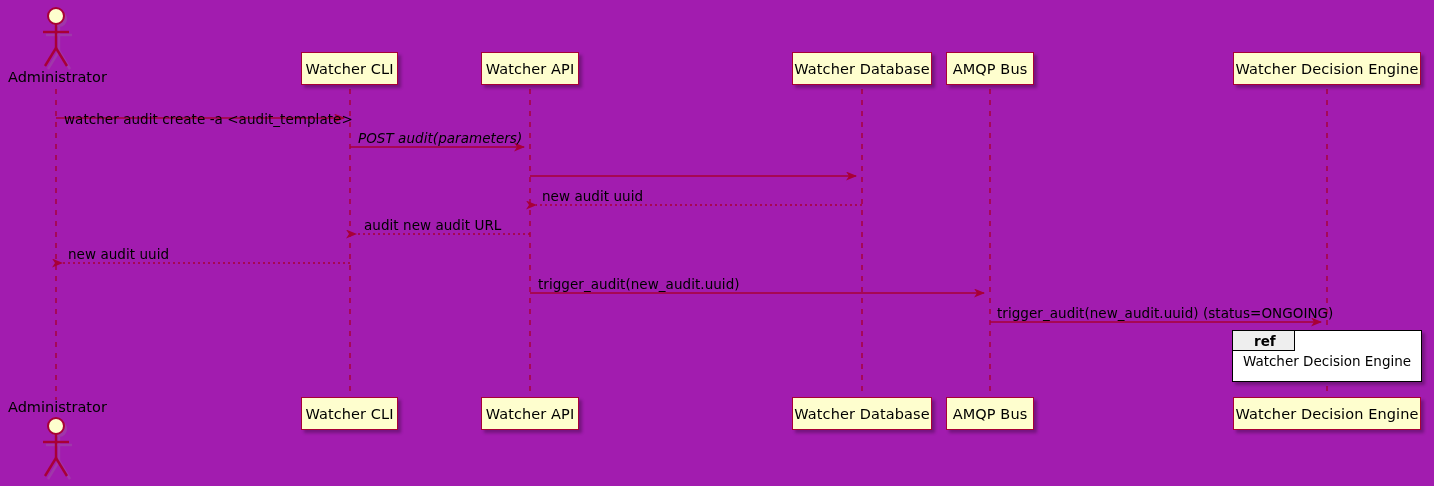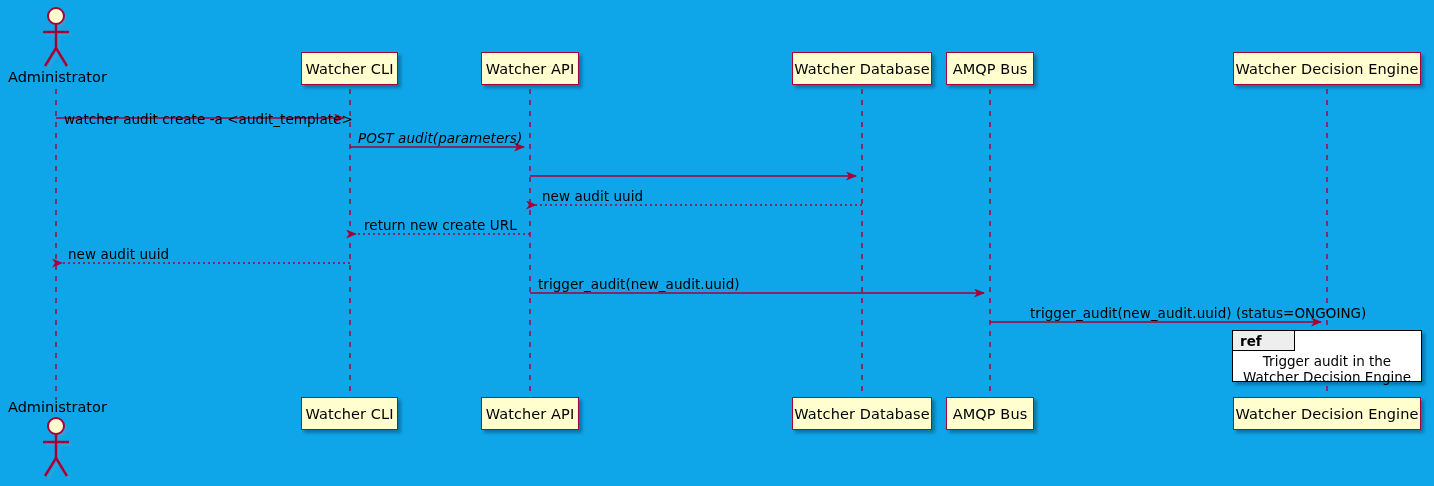--- a/index.html
+++ b/index.html
@@ -7,21 +7,21 @@
     padding: 0;
     background: #ffffff;
   }
   body {
     font-family: "DejaVu Sans", sans-serif;
   }
   #diagram {
     position: relative;
     width: 1434px;
     height: 486px;
-    background: #0ea5e9;
+    background: #a21caf;
     overflow: hidden;
   }
   svg.canvas {
     position: absolute;
     left: 0;
     top: 0;
     width: 1434px;
     height: 486px;
   }
   .part-box {
@@ -65,21 +65,21 @@
     height: 20px;
     box-sizing: border-box;
     background: #EEEEEE;
     border-right: 1.5px solid #000000;
     border-bottom: 1.5px solid #000000;
     font-size: 13.5px;
     font-weight: bold;
     color: #000000;
     display: flex;
     align-items: center;
-    padding-left: 7px;
+    padding-left: 21px;
     padding-right: 18px;
   }
   .ref-body {
     position: absolute;
     left: 0;
     right: 0;
     top: 22px;
     text-align: center;
     font-size: 13.5px;
     line-height: 16px;
@@ -164,26 +164,25 @@
 
   <div class="part-box" style="left:301px; top:397px; width:97px; height:33px;">Watcher CLI</div>
   <div class="part-box" style="left:481px; top:397px; width:98px; height:33px;">Watcher API</div>
   <div class="part-box" style="left:792px; top:397px; width:140px; height:33px;">Watcher Database</div>
   <div class="part-box" style="left:946px; top:397px; width:88px; height:33px;">AMQP Bus</div>
   <div class="part-box" style="left:1233px; top:397px; width:188px; height:33px;">Watcher Decision Engine</div>
 
   <div class="msg-label" style="left:64px; top:111px;">watcher audit create -a &lt;audit_template&gt;</div>
   <div class="msg-label" style="left:358px; top:130px;font-style:italic;">POST audit(parameters)</div>
   <div class="msg-label" style="left:542px; top:188px;">new audit uuid</div>
-  <div class="msg-label" style="left:364px; top:217px;">return new create URL</div>
+  <div class="msg-label" style="left:364px; top:217px;">audit new audit URL</div>
   <div class="msg-label" style="left:68px; top:246px;">new audit uuid</div>
   <div class="msg-label" style="left:538px; top:276px;">trigger_audit(new_audit.uuid)</div>
-  <div class="msg-label" style="left:997px; top:305px;margin-left:33px;">trigger_audit(new_audit.uuid) (status=ONGOING)</div>
+  <div class="msg-label" style="left:997px; top:305px;">trigger_audit(new_audit.uuid) (status=ONGOING)</div>
 
   <div class="ref-box" style="left:1232px; top:330px; width:190px; height:52px;">
     <div class="ref-tab" style="width:62px;">ref</div>
     <div class="ref-body">
-      <div>Trigger audit in the</div>
       <div>Watcher Decision Engine</div>
     </div>
   </div>
 
 </div>
 
 </body></html>

